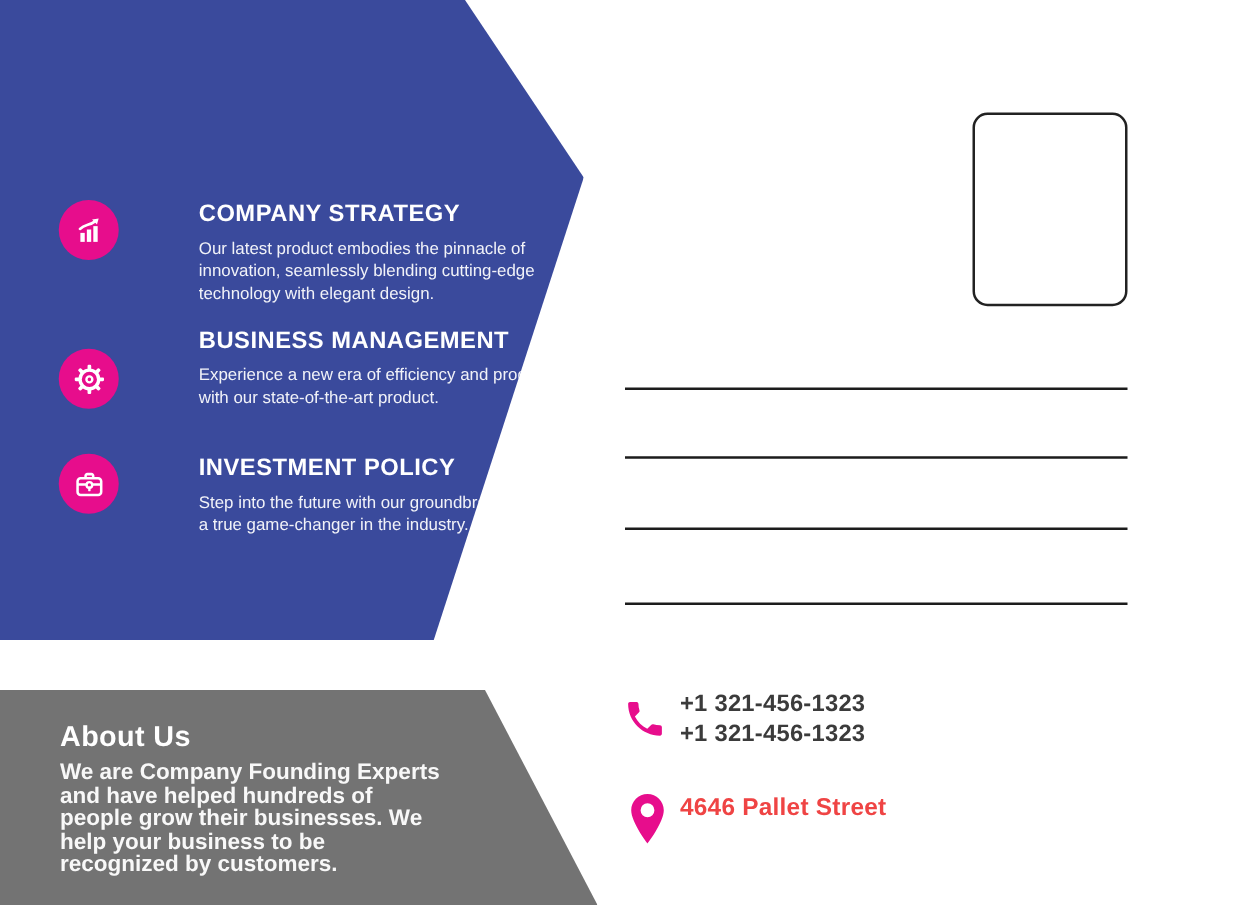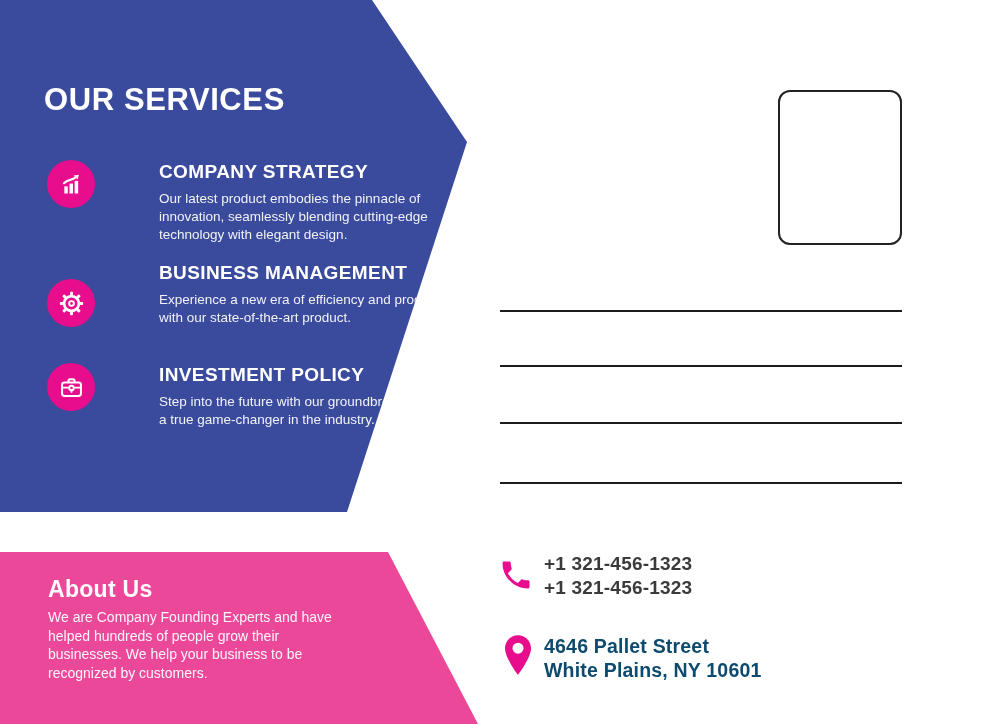--- a/index.html
+++ b/index.html
@@ -47,31 +47,31 @@
   }
   .service-desc {
     font-size:13.5px; line-height:18px; font-weight:500;
     color:rgba(255,255,255,0.93);
   }
 
   
   .about-panel {
     position:absolute; left:0; top:552px;
     width:478px; height:172px;
-    background:#ec4899;
+    background:#737373;
     clip-path:polygon(0 0, 388px 0, 478px 172px, 0 172px);
   }
   .about-title {
     position:absolute; left:48px; top:24px;
     font-size:23px; font-weight:800; color:#ffffff;
     letter-spacing:0.3px;
   }
   .about-desc {
     position:absolute; left:48px; top:56px; width:306px;
-    font-size:14px; line-height:18.5px; font-weight:400;
+    font-size:18px; line-height:18.5px; font-weight:700;
     color:rgba(255,255,255,0.95);
   }
 
   
   .stamp-box {
     position:absolute; left:778px; top:90px;
     width:124px; height:155px;
     border:2px solid #222222; border-radius:12px;
     background:#ffffff;
   }
@@ -87,32 +87,31 @@
   
   .phone-icon-wrap { position:absolute; left:498px; top:557px; width:36px; height:36px; }
   .phone-numbers {
     position:absolute; left:544px; top:552px;
     font-size:19px; font-weight:700; color:#3b3b3b; line-height:24px;
     letter-spacing:0.2px;
   }
   .pin-icon-wrap { position:absolute; left:501px; top:633px; width:34px; height:44px; }
   .street-address {
     position:absolute; left:544px; top:634px;
-    font-size:19.5px; font-weight:700; color:#0c4a6e; line-height:24px;
+    font-size:19.5px; font-weight:700; color:#ef4444; line-height:24px;
     letter-spacing:0.2px;
   }
   svg { display:block; }
 </style>
 </head>
 <body>
 
 <div class="canvas">
 
   <div class="services-panel">
-    <div class="services-title">OUR SERVICES</div>
 
     <div class="service-item i0">
       <div class="icon-circle">
         <svg width="27" height="27" viewBox="0 0 24 24">
           <rect x="5.6" y="13.6" width="3.1" height="6.4" fill="#fff"></rect>
           <rect x="10.2" y="11.2" width="3.1" height="8.8" fill="#fff"></rect>
           <rect x="14.8" y="8.8" width="3.1" height="11.2" fill="#fff"></rect>
           <path d="M5.3 10.8 C 9 7.2, 12 8.6, 16 5.4" fill="none" stroke="#fff" stroke-width="1.9" stroke-linecap="round"></path>
           <path d="M18.6 3.4 L13.9 4.1 L17.4 7.6 Z" fill="#fff"></path>
         </svg>
@@ -187,16 +186,15 @@
     <div>+1 321-456-1323</div>
   </div>
 
   <div class="pin-icon-wrap">
     <svg width="34" height="44" viewBox="0 0 24 30">
       <path fill="#E70D8C" fill-rule="evenodd" d="M12 1C6.9 1 2.8 5.1 2.8 10.2 2.8 17 12 29 12 29s9.2-12 9.2-18.8C21.2 5.1 17.1 1 12 1zm0 13.1a3.9 3.9 0 1 1 0-7.8 3.9 3.9 0 0 1 0 7.8z"></path>
     </svg>
   </div>
   <div class="street-address">
     <div>4646 Pallet Street</div>
-    <div>White Plains, NY 10601</div>
   </div>
 
 </div>
 
 </body></html>

